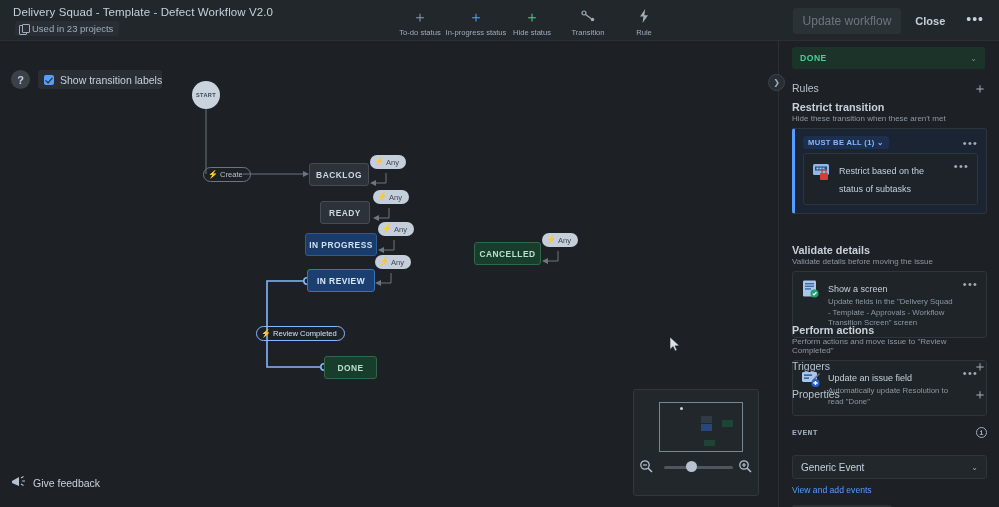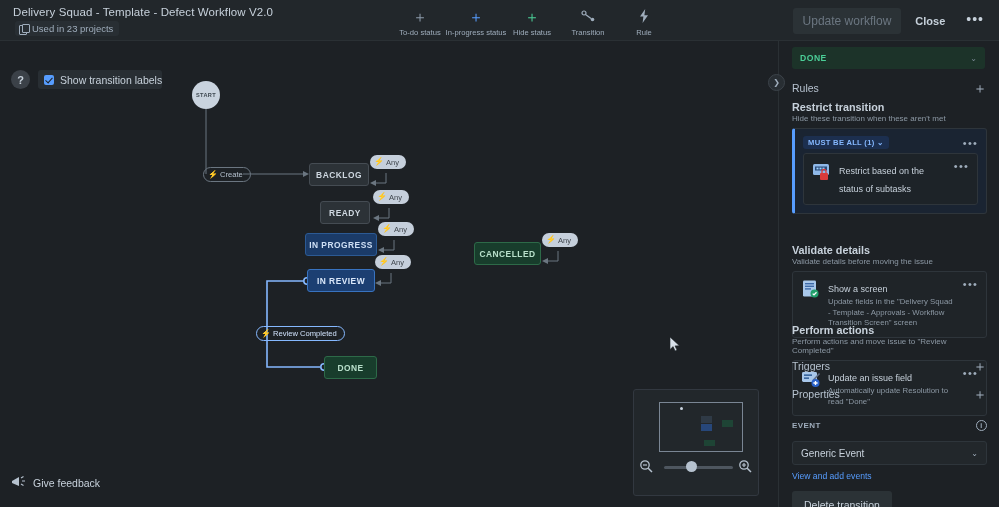--- a/index.html
+++ b/index.html
@@ -179,21 +179,21 @@
     padding: 2px 5px; border-radius: 3px; letter-spacing: .3px; cursor: pointer;
   }
   .dots { margin-left: auto; color: #9fadbc; font-size: 11px; letter-spacing: 1.2px; cursor: pointer; }
   .item-row { display: flex; padding: 6px 8px 8px 8px; gap: 7px; }
   .item-row.inner { margin: 0 8px 8px 8px; border: 1px solid #2e353b; border-radius: 3px; background: #1d2328; }
   .ico-box { width: 20px; height: 20px; flex: none; position: relative; margin-top: 1px; }
   .item-txt { flex: 1; min-width: 0; }
   .item-title { font-size: 9px; color: #c7d1db; line-height: 11.5px; }
   .item-desc { font-size: 7.8px; color: #8c98a4; line-height: 10.5px; margin-top: 1px; }
 
-  .evt-label { font-size: 8px; color: #9fadbc; font-weight: 700; letter-spacing: .4px; padding: 5px 13px; display:flex; align-items:center;}
+  .evt-label { font-size: 8px; color: #9fadbc; font-weight: 700; letter-spacing: .4px; padding: 12px 13px; display:flex; align-items:center;font-family:Liberation Mono, monospace;}
   .evt-label .i { margin-left: auto; width: 11px; height: 11px; border-radius: 50%; border: 1px solid #9fadbc; font-size: 7px; display:flex; align-items:center; justify-content:center; cursor:pointer;}
   .evt-select {
     margin: 5px 13px 0 13px; height: 24px; background: #22272b; border: 1px solid #2e353b;
     border-radius: 3px; display: flex; align-items: center; padding: 0 8px;
     font-size: 10px; color: #c7d1db; cursor: pointer;
   }
   .evt-select .cv { margin-left: auto; color: #9fadbc; font-size: 8px; }
   .evt-link { font-size: 8.6px; color: #579dff; padding: 6px 13px 0 13px; cursor: pointer; }
   .btn-delete {
     margin: 10px 13px 0 13px; background: #2b3236; border: none; border-radius: 3px;

